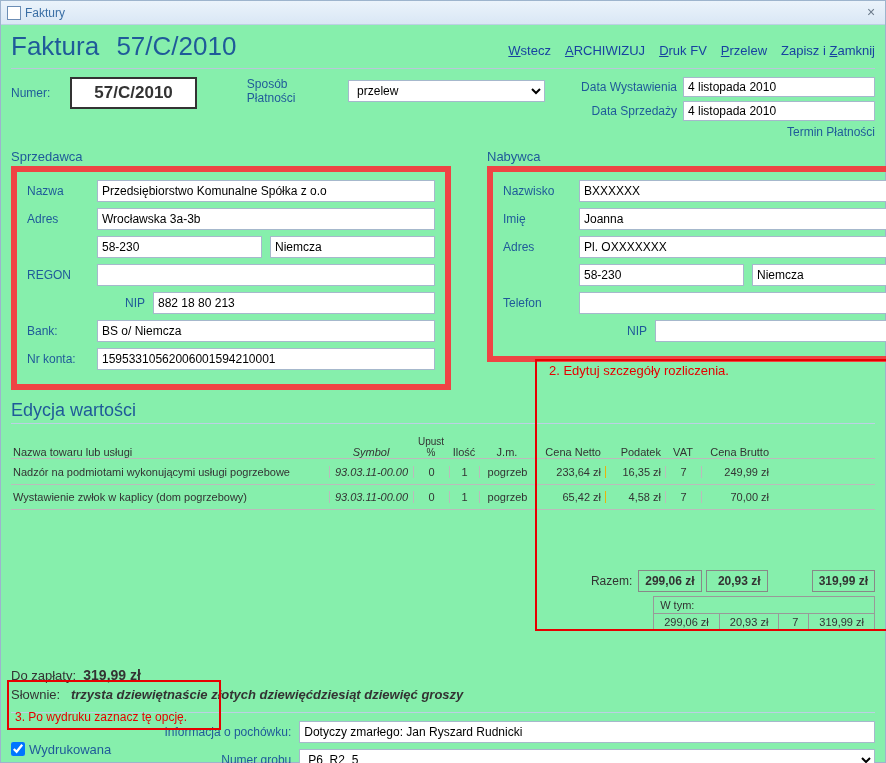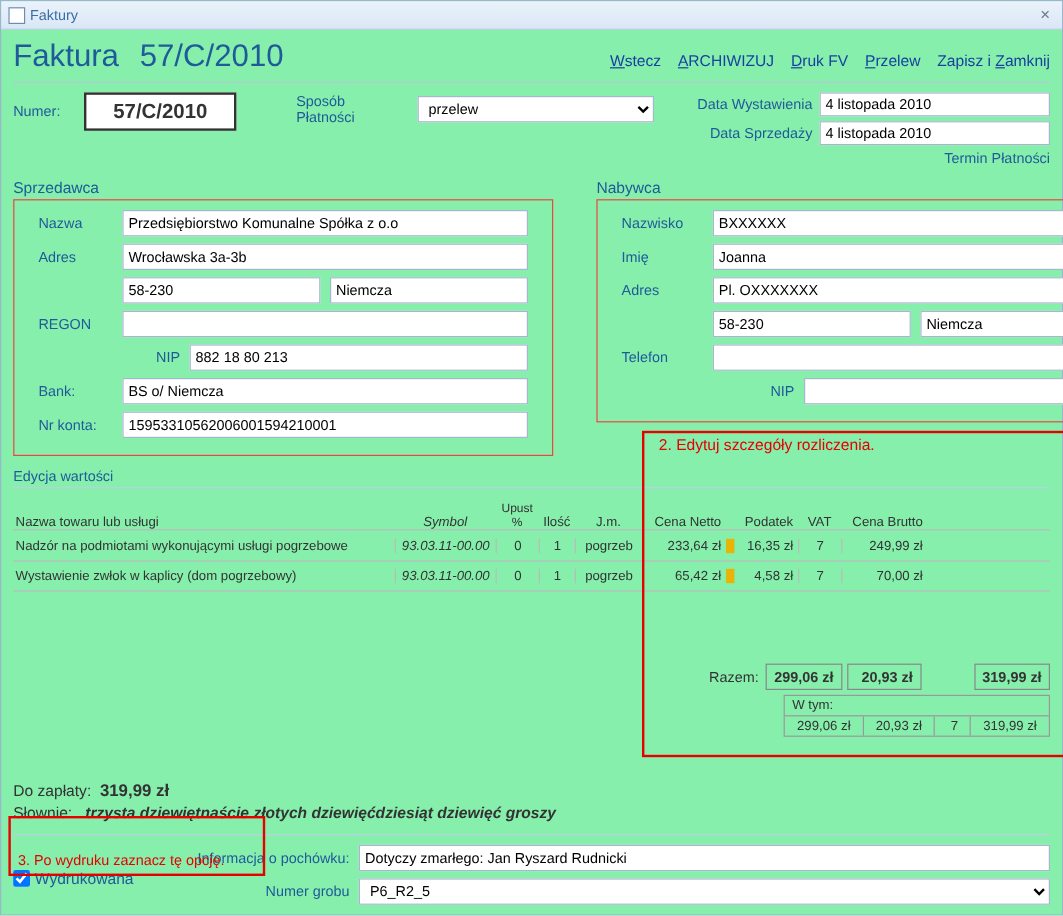--- a/index.html
+++ b/index.html
@@ -99,34 +99,34 @@
 .two-col { display: flex; gap: 36px; margin-top: 6px; }
 .panel {
   flex: 1;
 }
 .panel .panel-title {
   color: #1f5a99;
   font-size: 13px;
   margin-bottom: 2px;
 }
 .panel .panel-body {
-  border: 1px solid #ef4444;
-  padding: 8px 20px;
+  border: 6px solid #ef4444;
+  padding: 8px 10px;
 }
 .panel .frow { display: flex; align-items: center; margin-bottom: 6px; gap: 8px; }
 .panel .frow .flab { color: #1f5a99; width: 62px; font-size: 12px; }
 .panel .frow input { flex: 1; height: 22px; }
 .panel .frow .short1 { flex: 0 0 90px; }
 .panel .frow .short-nip-lab { width: 48px; text-align: right; }
 .buyer .frow .flab { width: 68px; }
 .buyer .frow input { height: 22px; }
 .buyer .nip-row select { flex: 1; height: 22px; }
 
 .edycja-title {
-  color: #1f5a99; font-size: 12px;
+  color: #1f5a99; font-size: 18px;
   border-bottom: 1px solid #bcd0e4;
   margin-top: 10px;
   padding-bottom: 2px;
 }
 .red-box1 {
   border: 2px solid #e60000;
   position: absolute;
   left: 534px; top: 358px;
   width: 370px; height: 272px;
   pointer-events: none;
@@ -165,21 +165,21 @@
   border-top: 1px solid #bbb;
   height: 26px;
 }
 .grid-row:last-child { border-bottom: 1px solid #bbb; }
 .c-name { flex: 0 0 318px; padding-left: 2px; }
 .c-sym { flex: 0 0 84px; text-align: center; border-left: 1px solid #bbb; font-style: italic; }
 .c-upust { flex: 0 0 36px; text-align: center; border-left: 1px solid #bbb; }
 .c-ilosc { flex: 0 0 30px; text-align: center; border-left: 1px solid #bbb; }
 .c-jm { flex: 0 0 56px; text-align: center; border-left: 1px solid #bbb; }
 .c-netto { flex: 0 0 70px; text-align: right; padding-right: 4px; border-left: 1px solid #bbb; }
-.c-pod { flex: 0 0 60px; text-align: right; padding-right: 4px; border-left: 7px solid #eab308; }
+.c-pod { flex: 0 0 60px; text-align: right; padding-right: 4px; border-left: 1px solid #eab308; }
 .c-vat { flex: 0 0 36px; text-align: center; border-left: 1px solid #bbb; }
 .c-brutto { flex: 0 0 72px; text-align: right; padding-right: 4px; border-left: 1px solid #bbb; }
 .grid-head > div { border: none !important; }
 .grid-head .c-upust { line-height: 1; }
 
 .totals {
   margin-top: 60px;
   display: flex;
   justify-content: flex-end;
   align-items: center;

